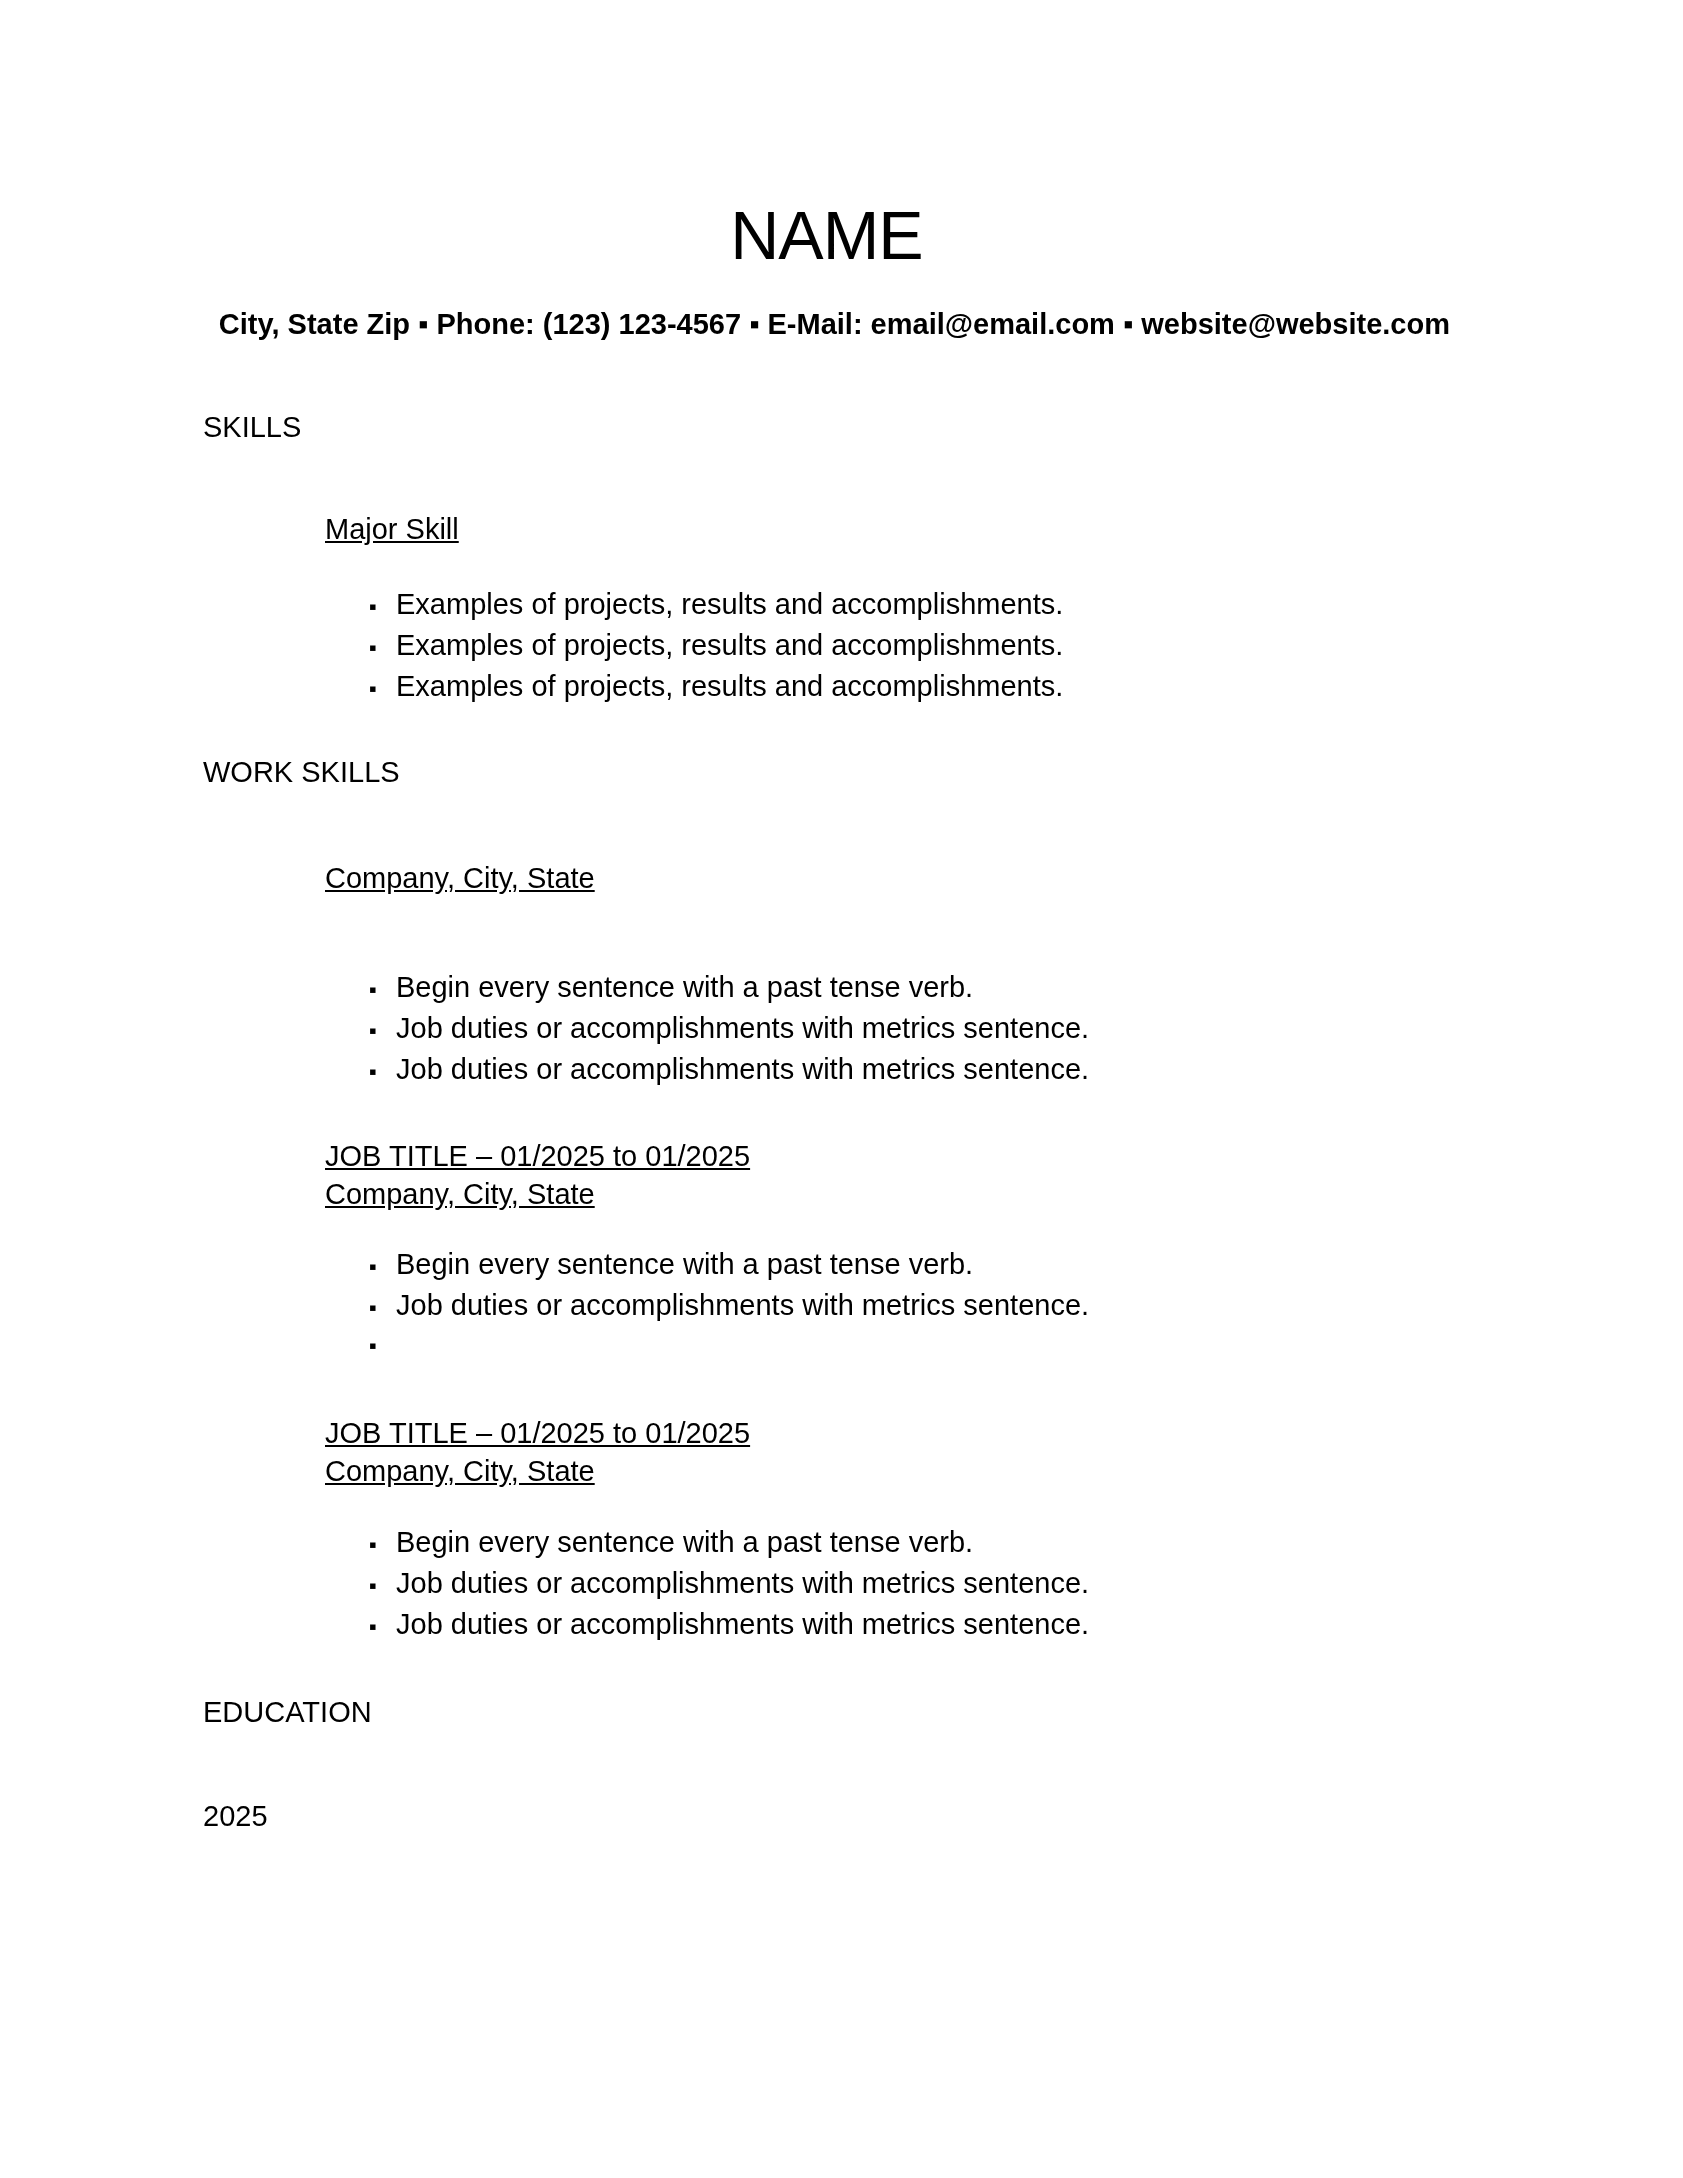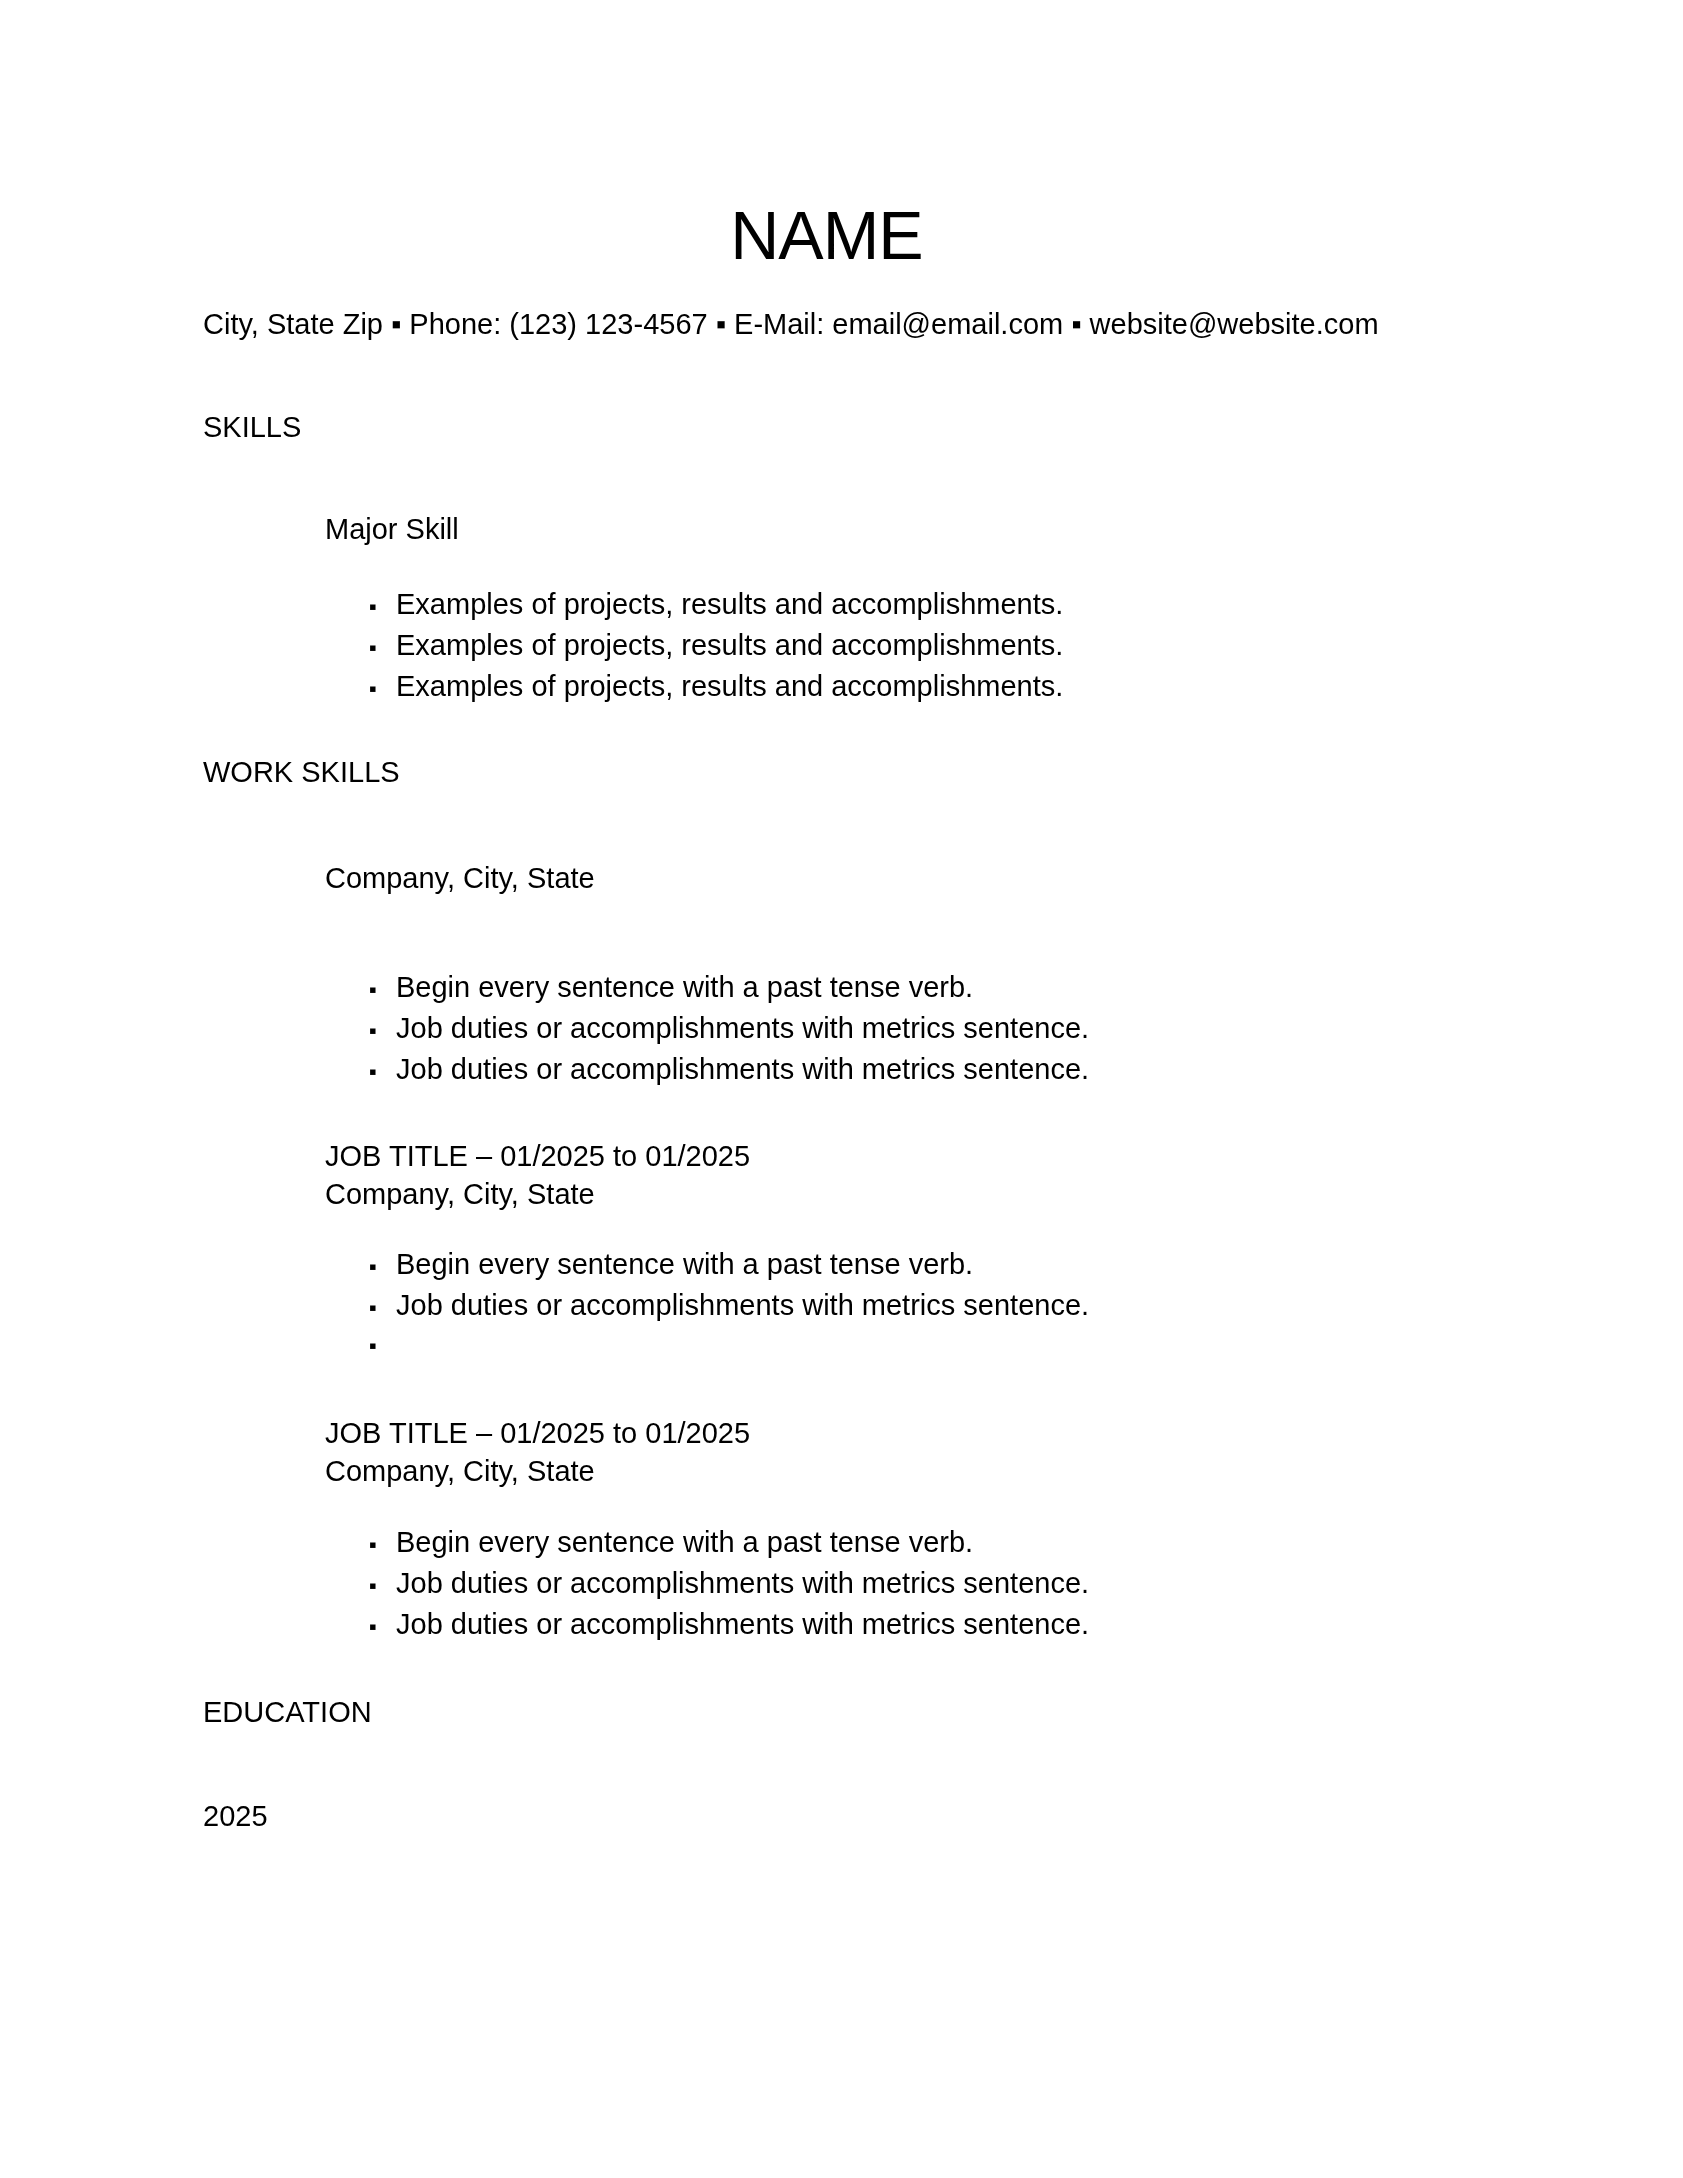--- a/index.html
+++ b/index.html
@@ -28,32 +28,34 @@
     font-size: 68px;
     line-height: 79px;
     letter-spacing: -1px;
     white-space: nowrap;
   }
   .contact-line {
     position: absolute;
     top: 305px;
     left: 203px;
     width: 1247px;
-    text-align: left;
+    text-align: right;
     white-space: nowrap;
+    font-weight: bold;
   }
   .section-heading {
     position: absolute;
     left: 203px;
     white-space: nowrap;
   }
   .sub-block {
     position: absolute;
     left: 325px;
     white-space: nowrap;
+    text-decoration: underline;
   }
   .bullet-list {
     position: absolute;
     left: 369px;
     margin: 0;
     padding: 0;
     list-style: none;
   }
   .bullet-item {
     display: flex;

